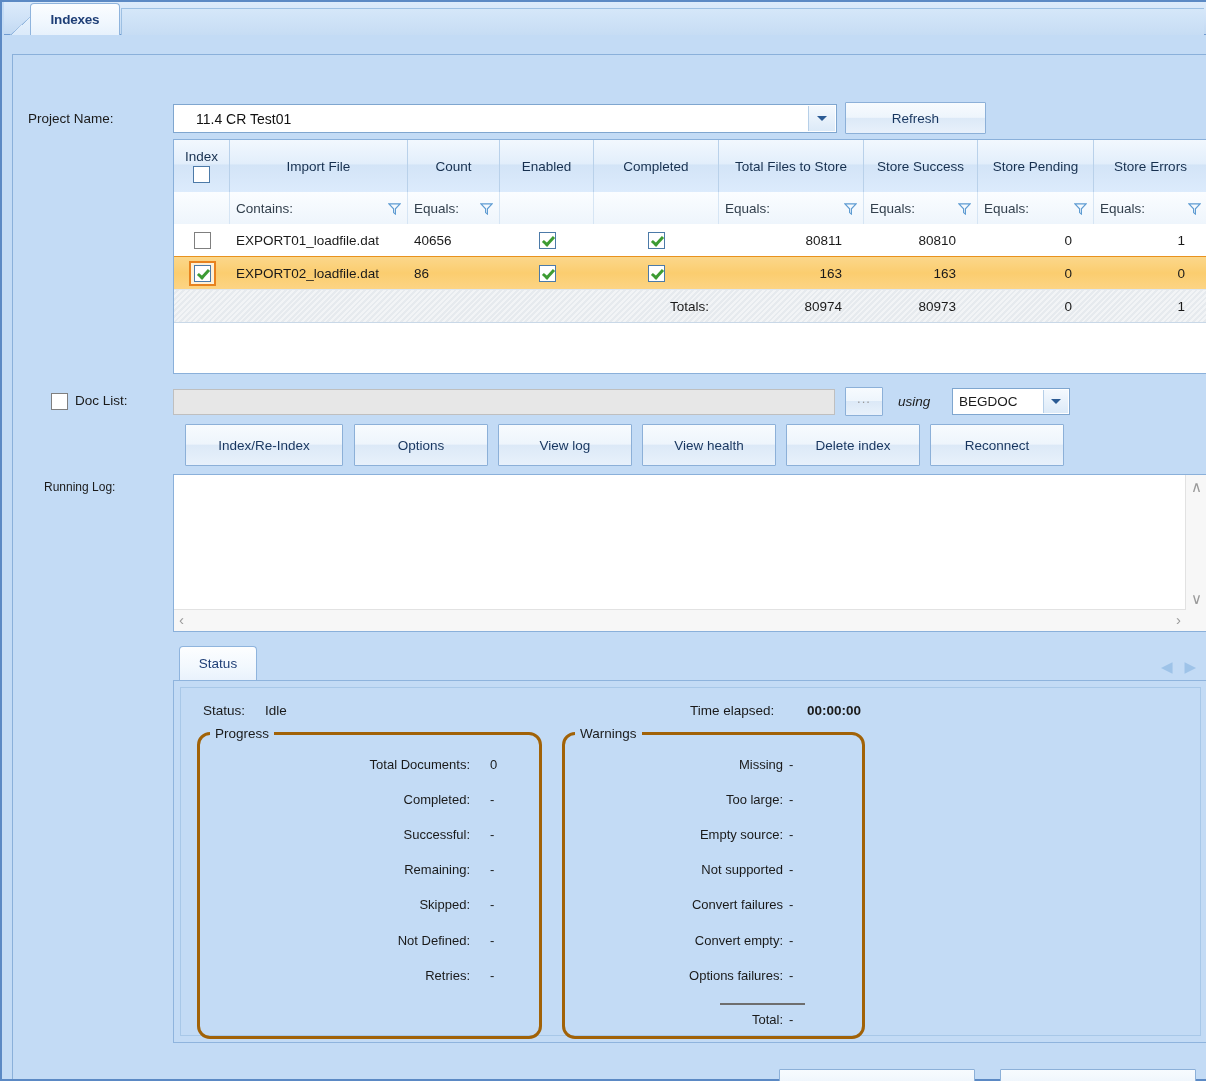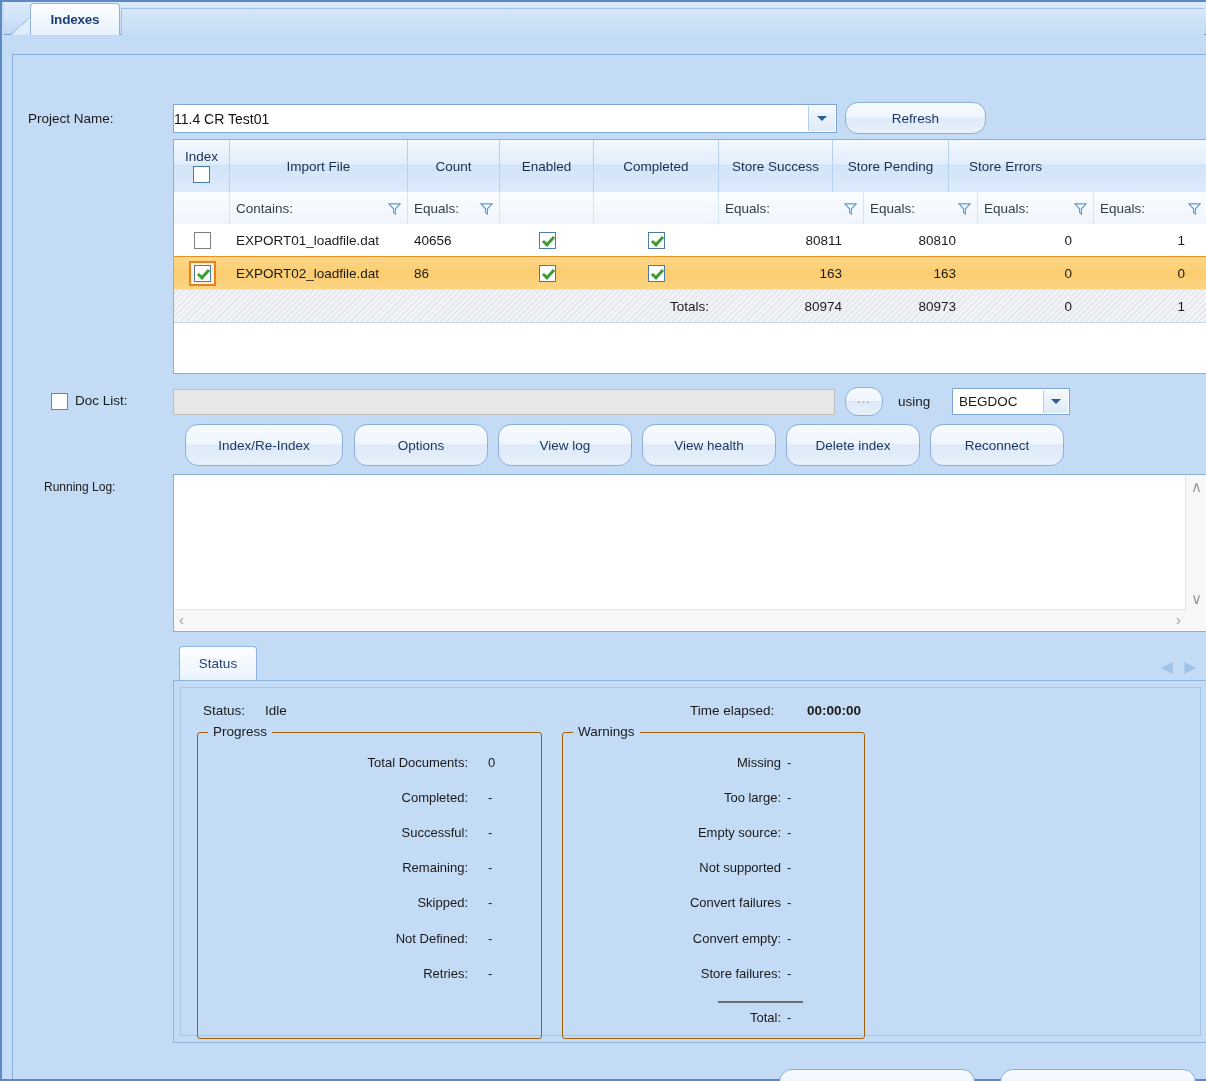--- a/index.html
+++ b/index.html
@@ -94,21 +94,21 @@
   
   #project-combo {
     position: absolute;
     left: 169px; top: 69px; width: 664px; height: 29px;
     box-sizing: border-box;
     background: #ffffff;
     border: 1px solid #7fa6cf;
     display: flex; align-items: center;
   }
   #project-value {
-    padding-left: 0;
+    padding-left: 22px;
     font-size: 14px;
     color: #111;
   }
   #project-arrow-box {
     position: absolute;
     right: 1px; top: 1px; width: 26px; height: 25px;
     background: linear-gradient(to bottom, #f4f9fe, #dceaf8);
     border-left: 1px solid #b6cfe8;
     display: flex; align-items: center; justify-content: center;
   }
@@ -117,21 +117,21 @@
     border-left: 5px solid transparent;
     border-right: 5px solid transparent;
     border-top: 5px solid #2b5b94;
   }
 
   
   .btn {
     box-sizing: border-box;
     background: linear-gradient(to bottom, #f7fbfe 0%, #eef5fc 48%, #dce9f7 50%, #e8f1fb 100%);
     border: 1px solid #8cb0d8;
-    border-radius: 13px;
+    border-radius: 1px;
     color: #18365f;
     font-size: 13.5px;
     display: flex; align-items: center; justify-content: center;
     white-space: nowrap;
     cursor: default;
   }
   #btn-refresh {
     position: absolute;
     left: 841px; top: 67px; width: 141px; height: 32px;
   }
@@ -249,21 +249,21 @@
     border: 1px solid #bfbfbf;
   }
   #btn-browse {
     position: absolute;
     left: 841px; top: 352px; width: 38px; height: 29px;
     color: #9a9a9a;
     font-size: 13px;
     letter-spacing: 1px;
     padding-bottom: 6px;
   }
-  #using-label { left: 894px; top: 359px; }
+  #using-label { left: 894px; top: 359px; font-style: italic; }
   #using-combo {
     position: absolute;
     left: 948px; top: 353px; width: 118px; height: 27px;
     box-sizing: border-box;
     background: #ffffff;
     border: 1px solid #7fa6cf;
     display: flex; align-items: center;
   }
   #using-value { padding-left: 6px; font-size: 13.5px; }
   #using-arrow-box {
@@ -354,22 +354,22 @@
     position: absolute;
     left: 6px; top: 6px; right: 6px; bottom: 6px;
     box-sizing: border-box;
     border: 1px solid #a8c8e8;
     background: #c3dbf5;
   }
 
   .grpbox {
     position: absolute;
     box-sizing: border-box;
-    border: 1px solid #a16207;
-    border-radius: 3px;
+    border: 3px solid #a16207;
+    border-radius: 13px;
   }
   .grp-title {
     position: absolute;
     top: -9px; left: 10px;
     background: #c3dbf5;
     padding: 0 5px;
     font-size: 13.5px;
     color: #1a1a1a;
   }
   .kv { position: absolute; font-size: 13.5px; white-space: nowrap; }
@@ -427,20 +427,23 @@
           <span>Import File</span>
         </div>
         <div class="gc" style="width:92px">
           <span>Count</span>
         </div>
         <div class="gc" style="width:94px">
           <span>Enabled</span>
         </div>
         <div class="gc" style="width:125px">
           <span>Completed</span>
+        </div>
+        <div class="gc" style="width:145px">
+          <span>Total Files to Store</span>
         </div>
         <div class="gc" style="width:114px">
           <span>Store Success</span>
         </div>
         <div class="gc" style="width:116px">
           <span>Store Pending</span>
         </div>
         <div class="gc" style="width:113px; border-right:none">
           <span>Store Errors</span>
         </div>
@@ -647,21 +650,21 @@
 
             <div class="kv-k" style="left:0px; top:127px; width:218px;">Not supported</div>
             <div class="kv-v" style="left:224px; top:127px;">-</div>
 
             <div class="kv-k" style="left:0px; top:162px; width:218px;">Convert failures</div>
             <div class="kv-v" style="left:224px; top:162px;">-</div>
 
             <div class="kv-k" style="left:0px; top:198px; width:218px;">Convert empty:</div>
             <div class="kv-v" style="left:224px; top:198px;">-</div>
 
-            <div class="kv-k" style="left:0px; top:233px; width:218px;">Store failures:</div>
+            <div class="kv-k" style="left:0px; top:233px; width:218px;">Options failures:</div>
             <div class="kv-v" style="left:224px; top:233px;">-</div>
 
             <div class="hr-total" style="left:155px; top:268px; width:85px;"></div>
 
             <div class="kv-k" style="left:0px; top:277px; width:218px;">Total:</div>
             <div class="kv-v" style="left:224px; top:277px;">-</div>
           </div>
 
         </div>
       </div>

